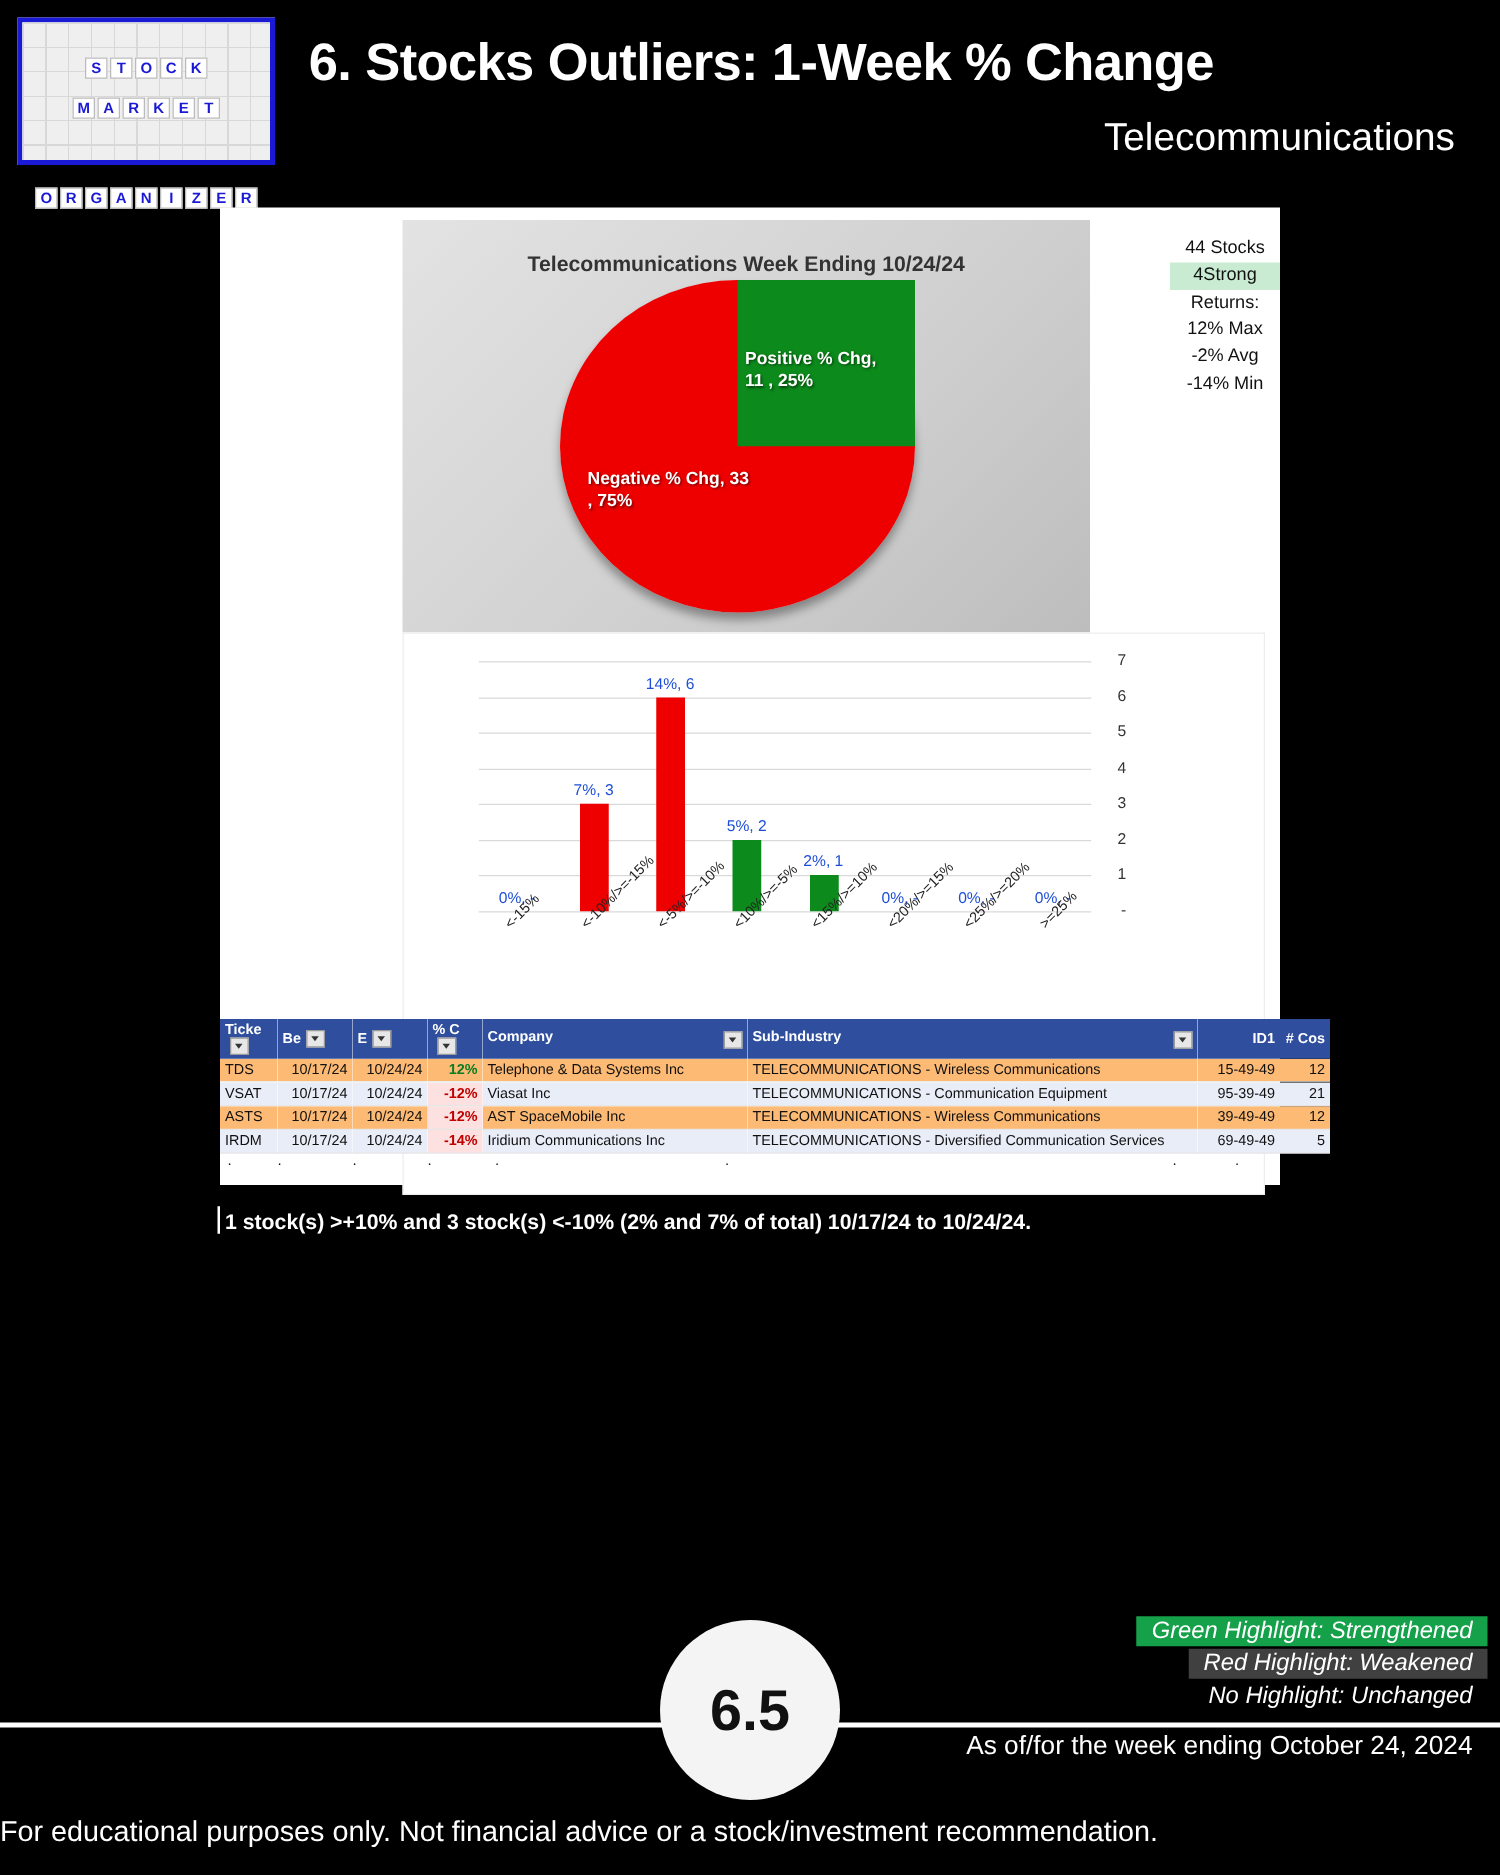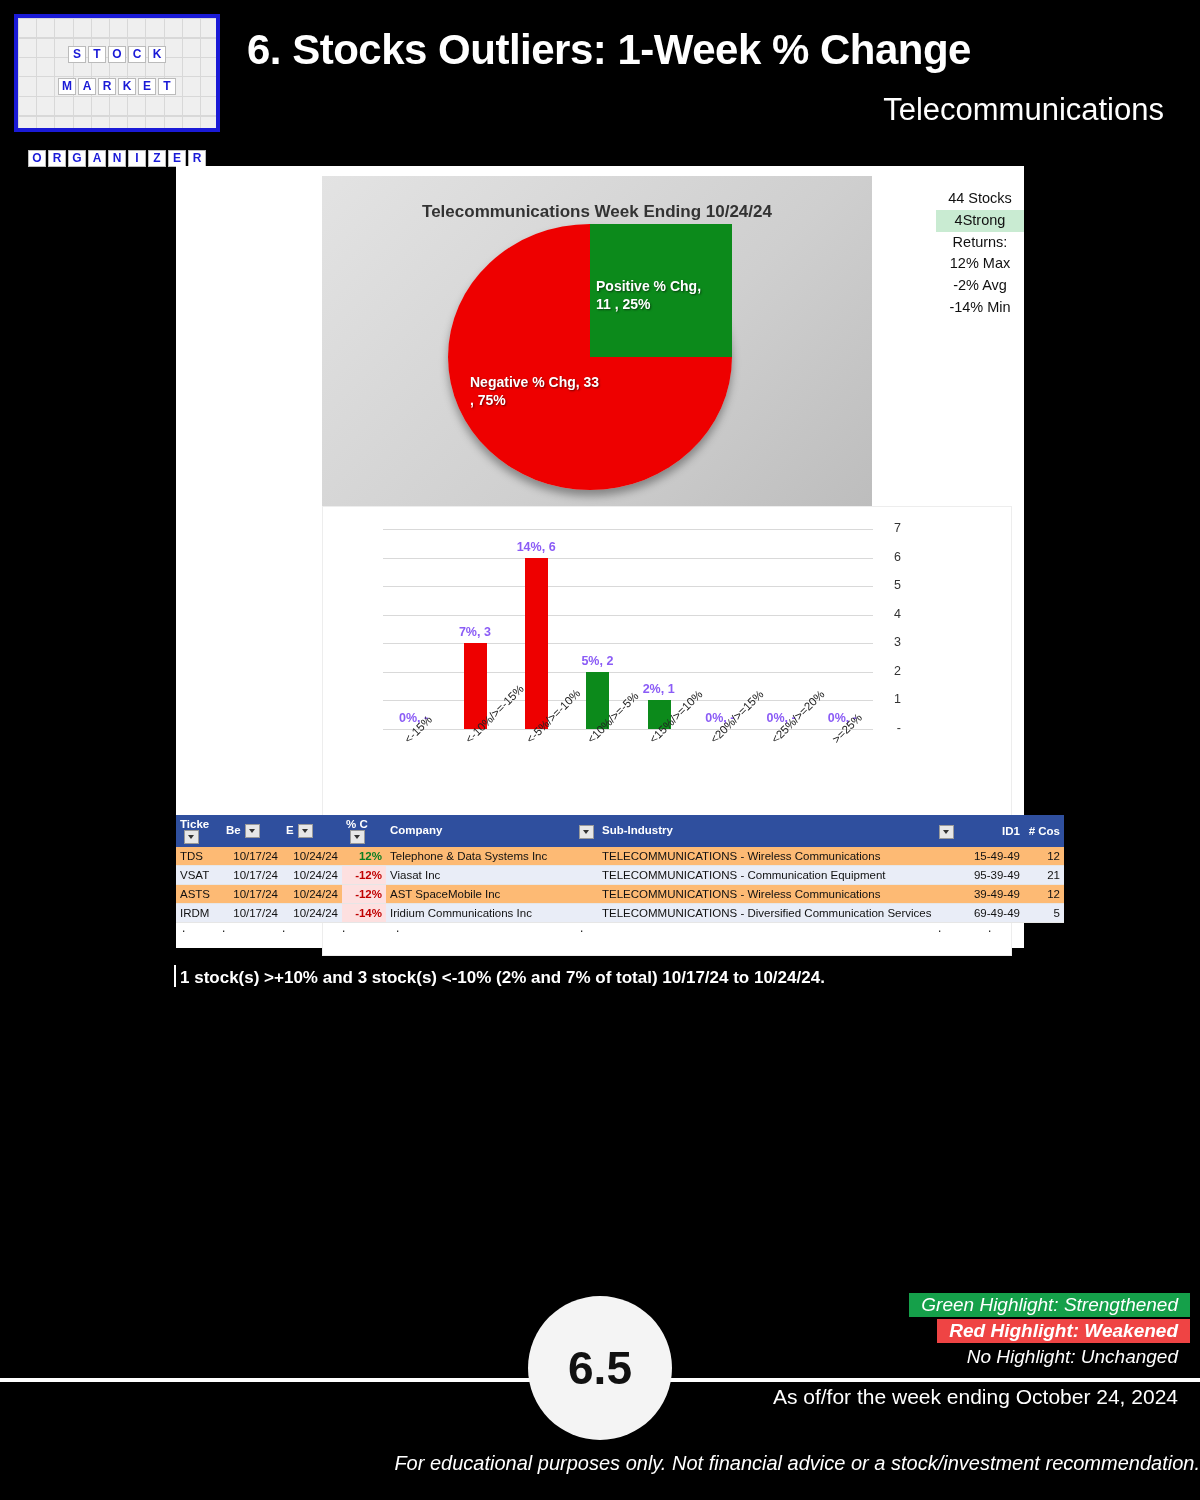--- a/index.html
+++ b/index.html
@@ -77,23 +77,22 @@
   .barPanel{
     position:absolute;left:146px;top:340px;width:690px;height:450px;
     background:#fff;border:1px solid #ededed;box-sizing:border-box;
   }
   .plot{position:absolute;left:60px;top:22px;width:490px;height:200px;}
   .gl{position:absolute;left:0;right:0;height:1px;background:#d9d9d9;}
   .axisR{position:absolute;left:556px;top:14px;width:40px;font-size:12.5px;color:#333;}
   .axisR div{position:absolute;right:18px;}
   .bar{position:absolute;bottom:0;width:23px;}
   .barlab{
-    position:absolute;font-size:12.5px;color:#8b5cf6;white-space:nowrap;text-align:right;
+    position:absolute;font-size:12.5px;color:#1d4ed8;white-space:nowrap;text-align:right;
     transform:translateX(-50%);
-    font-weight:bold;
   }
   .xlab{
     position:absolute;font-size:11.5px;color:#222;white-space:nowrap;
     transform-origin:left top;transform:rotate(-45deg);
   }
   
   .tbl{
     position:absolute;left:0;top:649px;width:848px;font-size:11.5px;color:#111;
   }
   .tbl table{border-collapse:collapse;width:848px;table-layout:fixed;}
@@ -123,33 +122,33 @@
   .summary{
     position:absolute;left:180px;top:968px;color:#fff;font-size:17px;font-weight:bold;
   }
   .summary::before{
     content:"";position:absolute;left:-6px;top:-3px;width:2px;height:22px;background:#fff;
   }
   
   .legend{position:absolute;right:10px;top:1293px;text-align:right;font-size:19px;font-style:italic;}
   .legend div{display:inline-block;padding:1px 12px;}
   .lg1{background:#15a04a;color:#fff;}
-  .lg2{background:#ef4444;color:#fff;font-weight:bold;}
+  .lg2{background:#404040;color:#fff;}
   .lg3{color:#fff;}
   .legendRow{display:block;margin-bottom:2px;}
   .hr{position:absolute;left:0;right:0;top:1378px;height:4px;background:#fff;}
   .circle{
     position:absolute;left:528px;top:1296px;width:144px;height:144px;border-radius:50%;
     background:#f4f4f4;display:flex;align-items:center;justify-content:center;
     font-size:46px;font-weight:bold;color:#111;
   }
   .asof{position:absolute;right:22px;top:1385px;color:#fff;font-size:21px;}
   .disclaimer{
-    position:absolute;left:0;right:0;top:1452px;text-align:right;color:#fff;
-    font-size:20px;font-style:italic;
+    position:absolute;left:0;right:0;top:1452px;text-align:left;color:#fff;
+    font-size:23px;
   }
 </style>
 </head>
 <body>
 
 <div class="logo">
   <div class="grid"></div>
   <div class="word w1"><span>S</span><span>T</span><span>O</span><span>C</span><span>K</span></div>
   <div class="word w2"><span>M</span><span>A</span><span>R</span><span>K</span><span>E</span><span>T</span></div>
   <div class="word w3"><span>O</span><span>R</span><span>G</span><span>A</span><span>N</span><span>I</span><span>Z</span><span>E</span><span>R</span></div>

